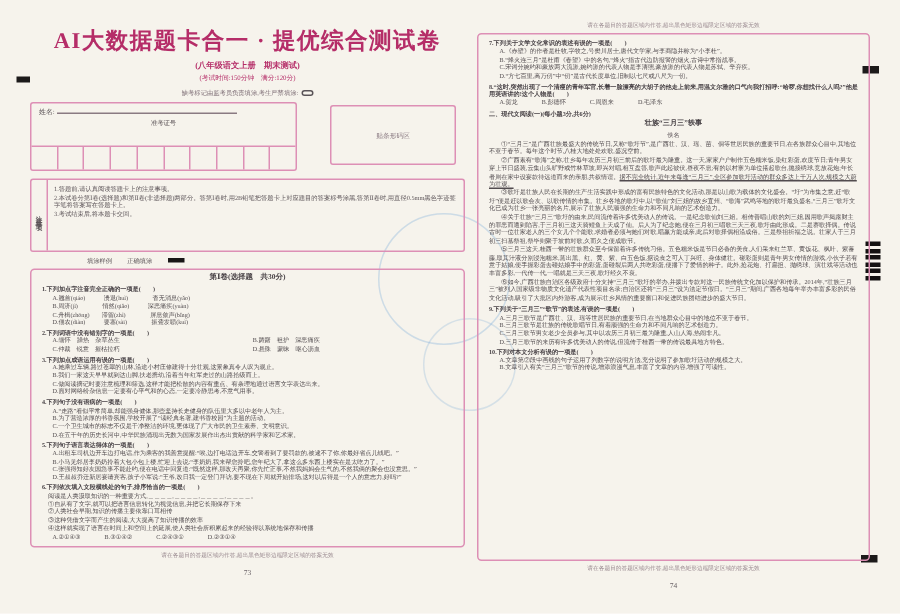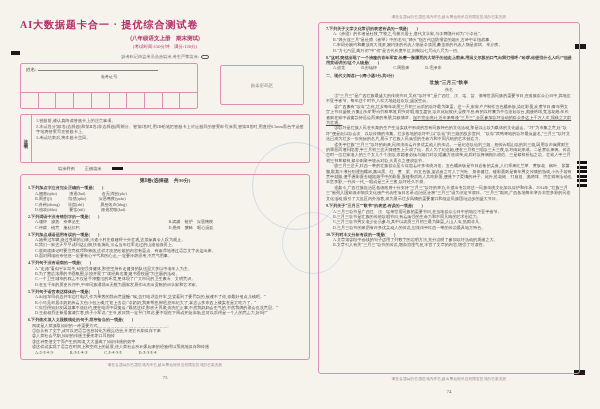--- a/index.html
+++ b/index.html
@@ -15,21 +15,21 @@
   .regmark { position:absolute; background:#1c1a1a; }
   .mark-left-top { left:11px; top:51px; width:9px; height:4px; }
   .mark-right-top { left:575px; top:44px; width:11px; height:5px; }
   .mark-right-bottom { left:574px; top:370px; width:11px; height:5px; }
   .barcode-stack { position:absolute; left:577px; top:161px; }
   .barcode-stack div { width:10px; height:3px; background:#141212; margin-bottom:1.5px; }
 
   .page { position:absolute; top:12px; }
   .page-left { left:20px; width:290px; }
   .page-right { left:318px; width:262px; }
-  .title { font-size:10px; font-weight:bold; color:#b52d68; letter-spacing:1px; margin-top:6px; }
+  .title { text-align:center; font-size:15px; font-weight:bold; color:#b52d68; letter-spacing:1px; margin-top:6px; }
   .sub1 { text-align:center; font-size:5.5px; font-weight:bold; color:#b52d68; margin-top:3px; }
   .sub2 { text-align:center; font-size:4.5px; color:#b52d68; margin-top:2px; }
 
   .absent-line { font-size:4.2px; color:#7c6c74; text-align:center; margin-top:5px; }
   .absent-box { display:inline-block; width:8px; height:3.5px; border:0.5px solid #5a5458; border-radius:2px; vertical-align:middle; margin-left:2px; }
 
   .hdr-row { display:flex; margin-top:4px; }
   .name-box { width:178px; height:46px; border:1px solid #dd8fb5; border-radius:2px; position:relative; padding:3px 5px; }
   .name-line { font-size:4.6px; color:#5c5458; }
   .name-underline { display:inline-block; width:120px; border-bottom:0.5px solid #8a7a82; height:4px; }

